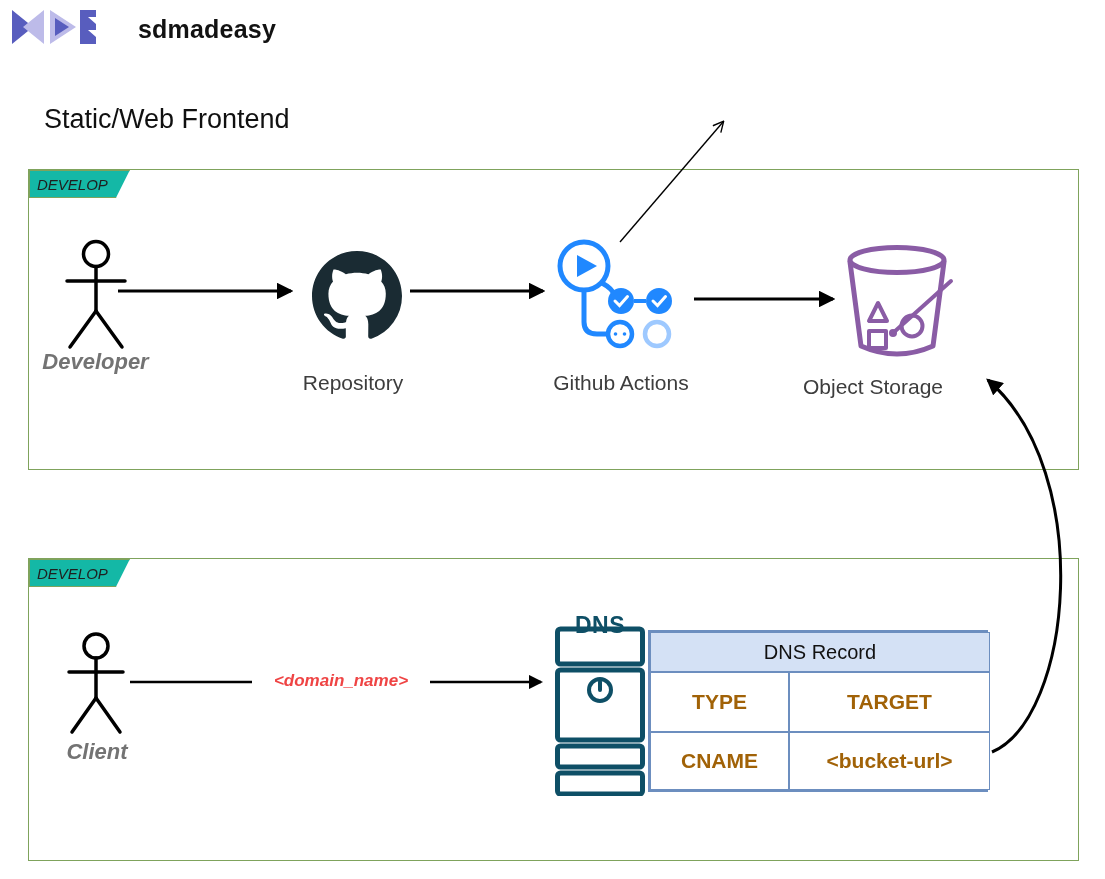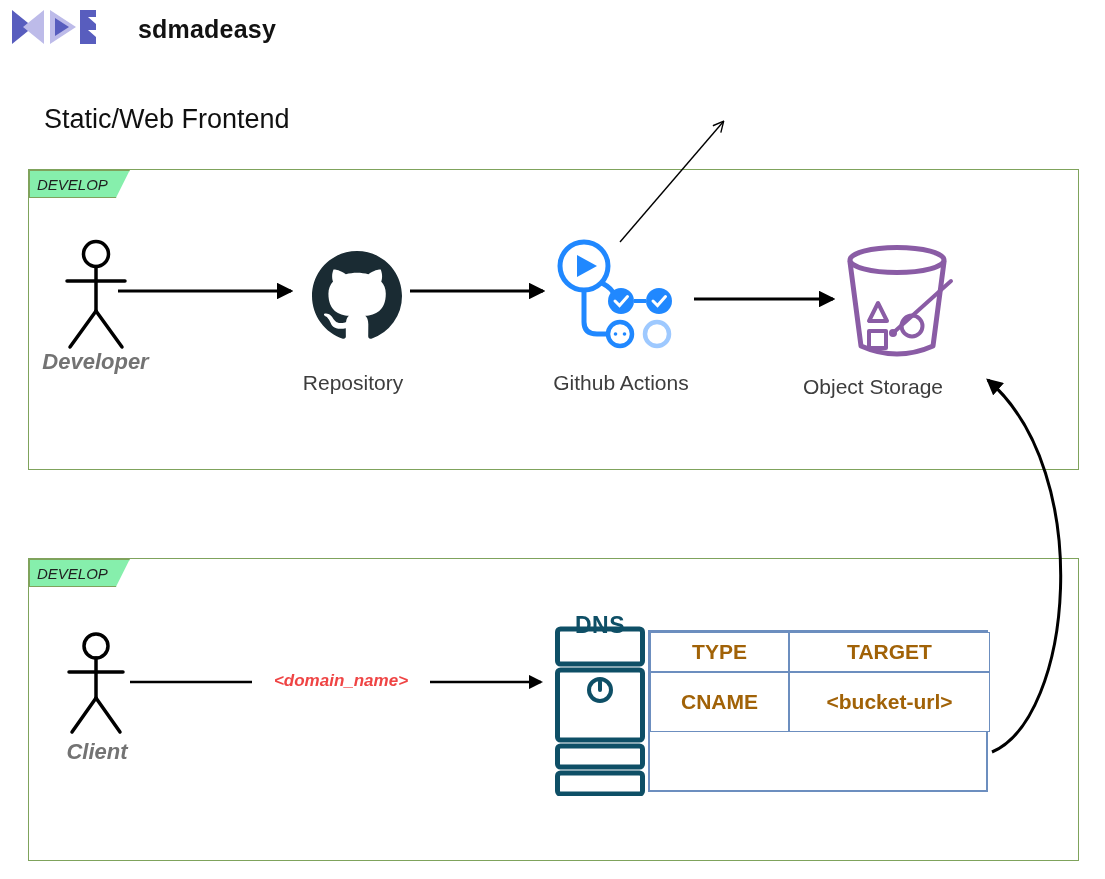--- a/index.html
+++ b/index.html
@@ -5,21 +5,21 @@
   html,body{margin:0;padding:0;background:#fff;}
   .canvas{position:relative;width:1105px;height:879px;background:#fff;font-family:"Liberation Sans",sans-serif;overflow:hidden;}
   .abs{position:absolute;}
   .z2{z-index:2;}
   .brand-text{left:97px;top:15px;font-size:25px;font-weight:700;color:#121212;letter-spacing:.2px;margin-left:41px;}
   .title{left:44px;top:104px;font-size:27px;font-weight:500;color:#101010;}
   .annotation{left:612px;top:74px;width:464px;height:37px;background:#fcf0cd;border:1.5px solid #d6b656;display:flex;align-items:center;justify-content:center;font-style:italic;font-size:21px;color:#3c3c3c;letter-spacing:.4px;z-index:2;}
   .section{border:1px solid #7fa35c;background:transparent;z-index:1;}
   .section-develop{left:28px;top:169px;width:1049px;height:299px;}
   .section-request{left:28px;top:558px;width:1049px;height:301px;}
-  .section-tab{position:absolute;left:0;top:0;height:28px;background:#86efac;clip-path:polygon(0 0,100% 0,calc(100% - 14px) 100%,0 100%);display:flex;align-items:center;padding:0 22px 0 8px;font-style:italic;font-size:15px;color:#1f1f1f;box-shadow:inset 0 0 0 1px #7fa35c;}
+  .section-tab{position:absolute;left:0;top:0;height:28px;background:#14b8a6;clip-path:polygon(0 0,100% 0,calc(100% - 14px) 100%,0 100%);display:flex;align-items:center;padding:0 22px 0 8px;font-style:italic;font-size:15px;color:#1f1f1f;box-shadow:inset 0 0 0 1px #7fa35c;}
   .node-label{font-size:21px;color:#3d3d3d;text-align:center;z-index:2;}
   .actor-label{font-size:22px;font-weight:600;color:#737373;text-align:center;z-index:2;font-style:italic;}
   .dns-label{left:554px;top:612px;width:92px;text-align:center;font-size:23px;font-weight:700;color:#0e4f66;letter-spacing:.5px;z-index:3;}
   .edge-label{left:252px;top:669px;width:178px;height:23px;line-height:23px;text-align:center;background:#fff;font-style:italic;font-size:17px;font-weight:600;color:#ef4444;z-index:5;}
   .dns-table{left:648px;top:630px;width:340px;display:grid;grid-template-columns:139px 201px;grid-template-rows:40px 60px 58px;border:2px solid #6c8ebf;box-sizing:border-box;z-index:2;background:#fff;}
   .dns-table .cell{border:1px solid #6c8ebf;display:flex;align-items:center;justify-content:center;background:#fff;box-sizing:border-box;}
   .dns-table .thead{grid-column:1 / span 2;background:#d4e1f5;font-size:20px;color:#111;}
   .dns-table .bold{font-size:21px;font-weight:700;color:#a16207;}
   .arrows{left:0;top:0;z-index:4;pointer-events:none;}
 </style>
@@ -117,20 +117,21 @@
       <rect x="3.5" y="147" width="85" height="21" rx="3"></rect>
     </g>
     <g fill="none" stroke="#0e4f66" stroke-width="4" stroke-linecap="round">
       <circle cx="46" cy="64" r="11"></circle>
       <line x1="46" y1="64" x2="46" y2="55.5"></line>
     </g>
   </svg>
   <div class="abs dns-label">DNS</div>
 
   <div class="abs dns-table">
+    <div class="cell thead">DNS Record</div>
     <div class="cell bold">TYPE</div>
     <div class="cell bold">TARGET</div>
     <div class="cell bold">CNAME</div>
     <div class="cell bold">&lt;bucket-url&gt;</div>
   </div>
 
   <div class="abs edge-label">&lt;domain_name&gt;</div>
 
   <svg class="abs arrows" width="1105" height="879" viewBox="0 0 1105 879">
     <defs>

